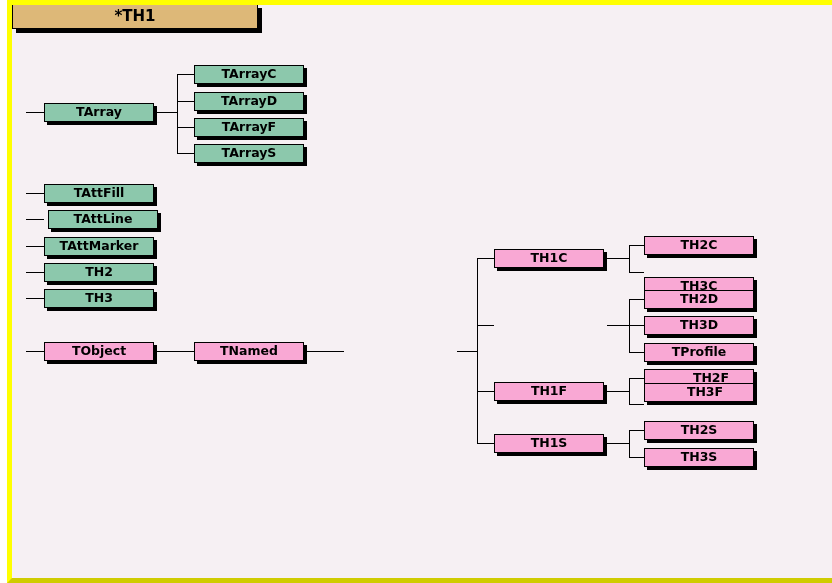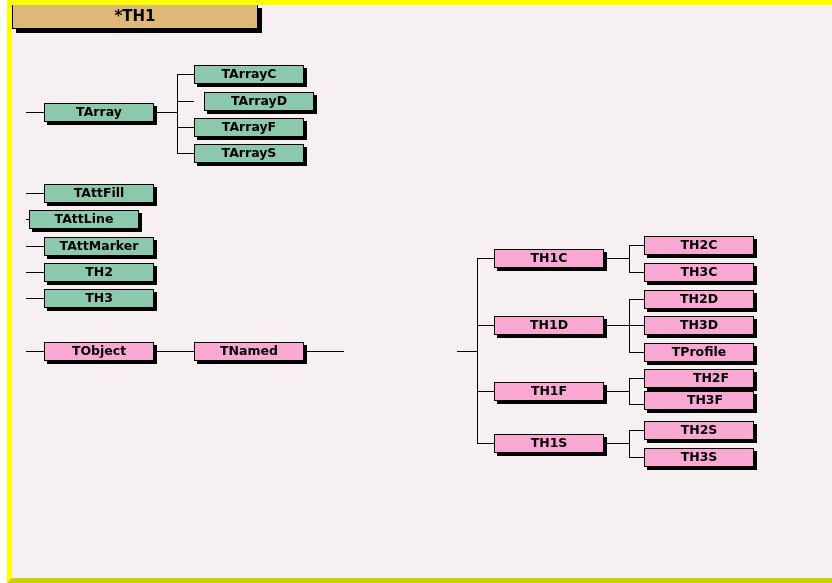--- a/index.html
+++ b/index.html
@@ -136,33 +136,33 @@
   <div class="vline" style="left:617px; top:425px; height:27px;"></div>
   <div class="hline" style="left:617px; top:425px; width:15px;"></div>
   <div class="hline" style="left:617px; top:452px; width:15px;"></div>
 
   <div class="node green" style="left:32px;  top:98px;  width:110px;">
       <span>TArray</span>
     </div>
   <div class="node green" style="left:182px; top:60px;  width:110px;">
       <span>TArrayC</span>
     </div>
-  <div class="node green" style="left:192px; top:87px;  width:110px;">
+  <div class="node green" style="left:182px; top:87px;  width:110px;">
       <span>TArrayD</span>
     </div>
   <div class="node green" style="left:182px; top:113px; width:110px;">
       <span>TArrayF</span>
     </div>
   <div class="node green" style="left:182px; top:139px; width:110px;">
       <span>TArrayS</span>
     </div>
   <div class="node green" style="left:32px;  top:179px; width:110px;">
       <span>TAttFill</span>
     </div>
-  <div class="node green" style="left:17px;  top:205px; width:110px;">
+  <div class="node green" style="left:36px;  top:205px; width:110px;">
       <span>TAttLine</span>
     </div>
   <div class="node green" style="left:32px;  top:232px; width:110px;">
       <span>TAttMarker</span>
     </div>
   <div class="node green" style="left:32px;  top:258px; width:110px;justify-content:center;">
       <span>TH2</span>
     </div>
   <div class="node green" style="left:32px;  top:284px; width:110px;">
       <span>TH3</span>
@@ -171,49 +171,46 @@
   <div class="node grey" style="left:32px;  top:337px; width:110px;">
       <span>TObject</span>
     </div>
   <div class="node grey" style="left:182px; top:337px; width:110px;">
       <span>TNamed</span>
     </div>
 
   <div class="node grey" style="left:482px; top:244px; width:110px;">
       <span>TH1C</span>
     </div>
-  <div class="node grey" style="left:482px; top:311px; width:110px;">
-      <span>TH1D</span>
-    </div>
   <div class="node grey" style="left:482px; top:377px; width:110px;">
       <span>TH1F</span>
     </div>
   <div class="node grey" style="left:482px; top:429px; width:110px;">
       <span>TH1S</span>
     </div>
 
   <div class="node grey" style="left:632px; top:231px; width:110px;">
       <span>TH2C</span>
     </div>
-  <div class="node grey" style="left:632px; top:258px; width:110px;align-items:center;">
+  <div class="node grey" style="left:632px; top:272px; width:110px;align-items:center;">
       <span>TH3C</span>
     </div>
   <div class="node grey" style="left:632px; top:285px; width:110px;">
       <span>TH2D</span>
     </div>
   <div class="node grey" style="left:632px; top:311px; width:110px;">
       <span>TH3D</span>
     </div>
   <div class="node grey" style="left:632px; top:338px; width:110px;">
       <span>TProfile</span>
     </div>
   <div class="node grey" style="left:632px; top:364px; width:110px;padding-left:24px;">
       <span>TH2F</span>
     </div>
-  <div class="node grey" style="left:632px; top:386px; width:110px;padding-left:12px;">
+  <div class="node grey" style="left:632px; top:378px; width:110px;padding-left:12px;">
       <span>TH3F</span>
     </div>
   <div class="node grey" style="left:632px; top:416px; width:110px;">
       <span>TH2S</span>
     </div>
   <div class="node grey" style="left:632px; top:443px; width:110px;">
       <span>TH3S</span>
     </div>
 
 </div>

